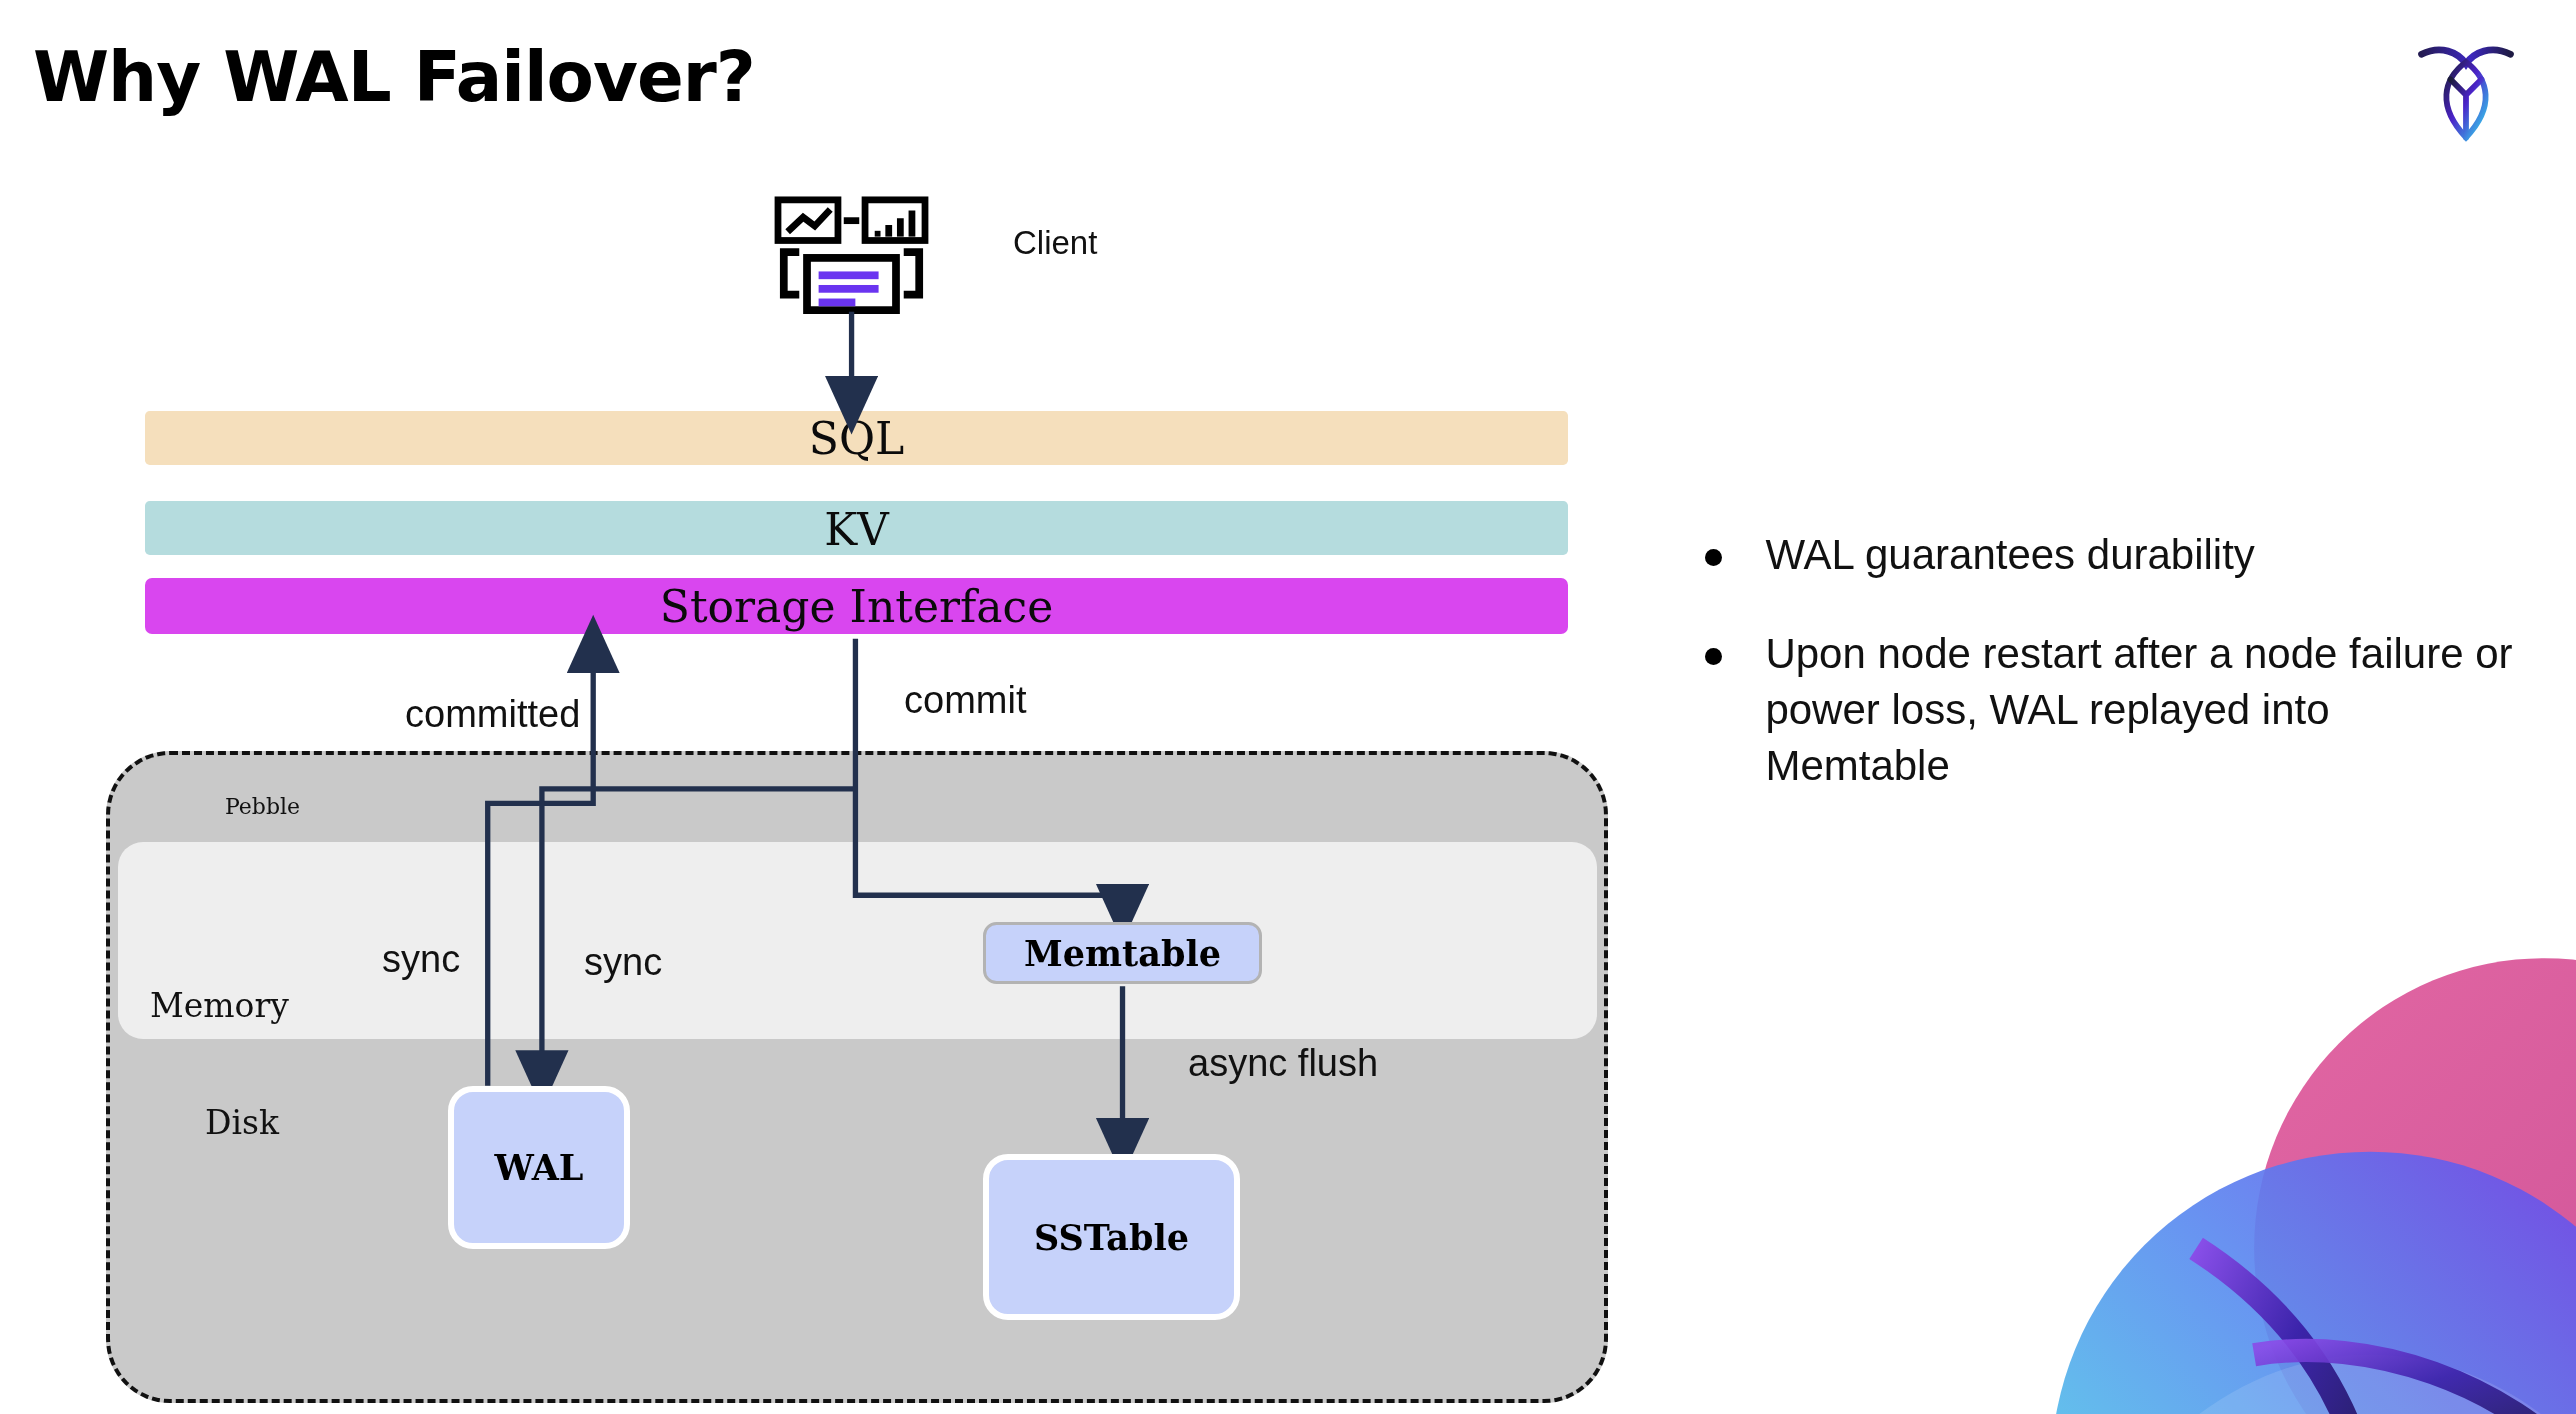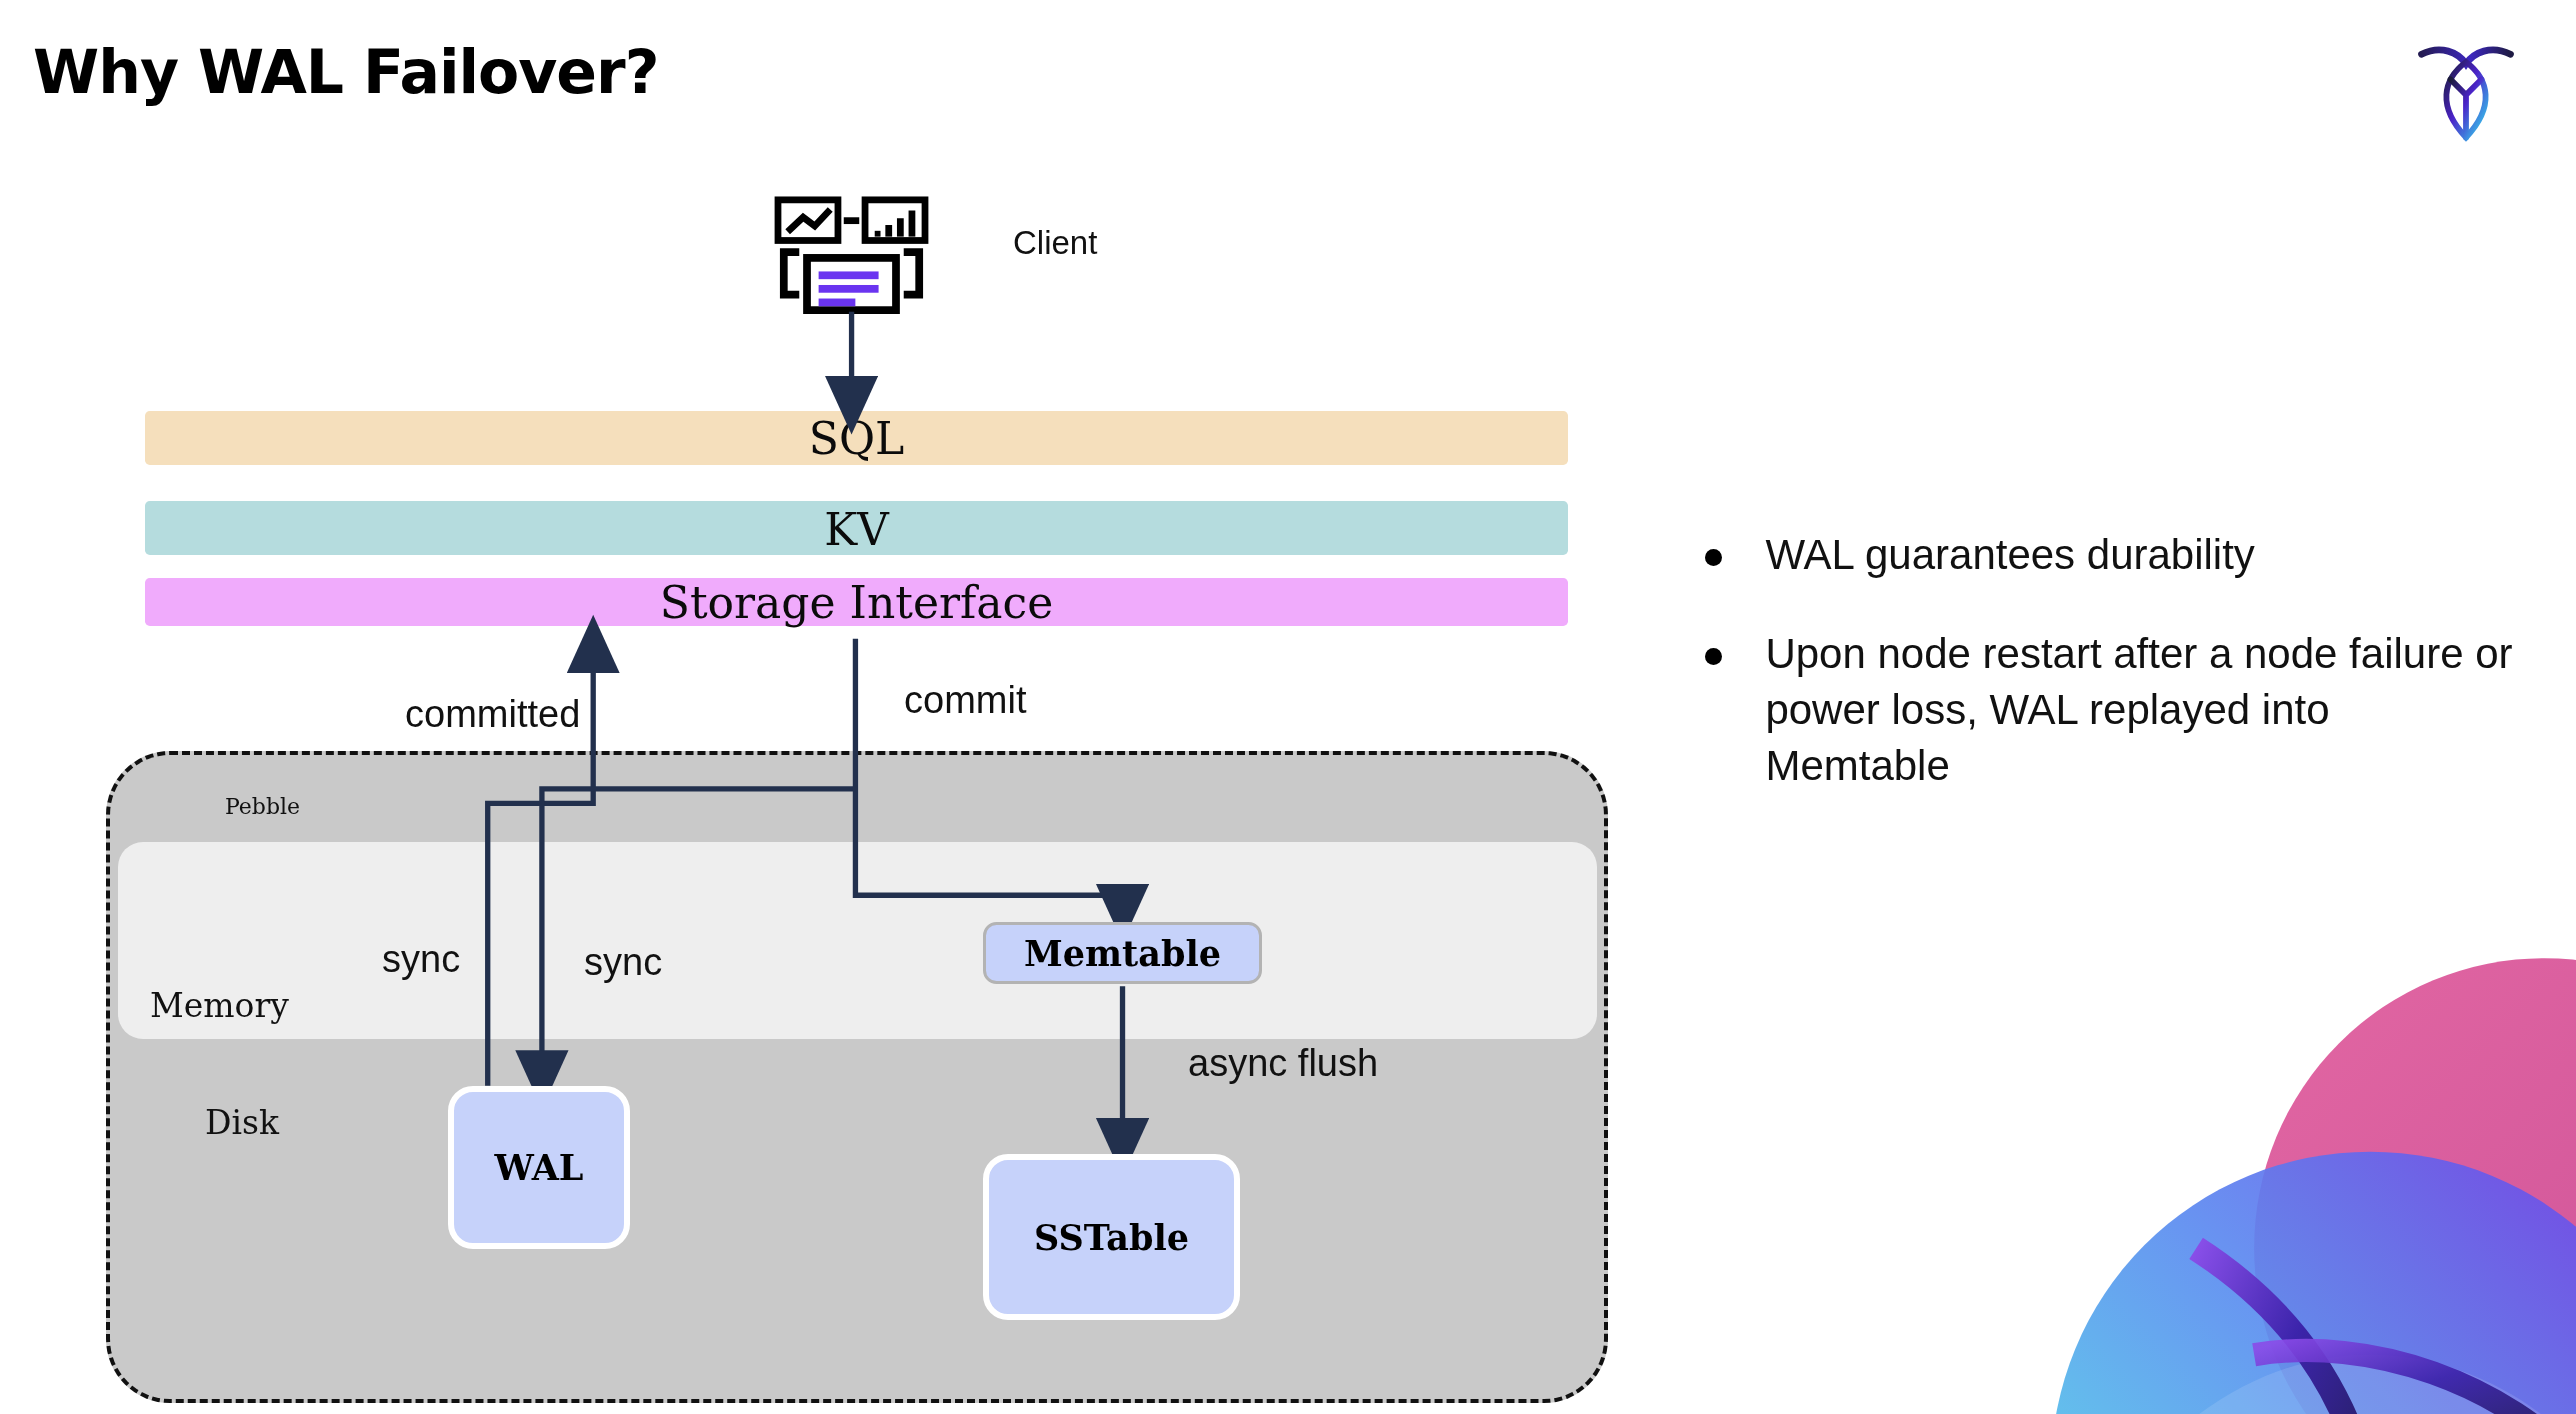--- a/index.html
+++ b/index.html
@@ -10,21 +10,21 @@
     overflow:hidden;
     position:relative;
   }
   .slide{position:absolute;inset:0;overflow:hidden;}
 
   
   #page-title{
     position:absolute;left:33px;top:37px;
     font-family:"DejaVu Sans","Liberation Sans",sans-serif;
     font-weight:bold;
-    font-size:60px;
+    font-size:69px;
     letter-spacing:-1px;
     color:#000000;
     white-space:nowrap;
   }
 
   
   #brand-logo{position:absolute;left:2408px;top:33px;width:116px;height:116px;}
 
   
   #decor{position:absolute;left:1964px;top:929px;width:735px;height:600px;pointer-events:none;}
@@ -40,21 +40,21 @@
   
   .layer-bar{
     position:absolute;left:145px;width:1423px;height:54px;
     border-radius:4.8px;
     display:flex;align-items:center;justify-content:center;
     font-family:"DejaVu Serif","Liberation Serif",serif;
     font-size:44px;color:#0b0b0b;
   }
   #layer-sql{top:411px;background:#F5DFBC;}
   #layer-kv{top:501px;background:#B5DCDE;align-items:flex-end;}
-  #layer-storage{top:578px;background:#f0abfc;height:48px;}
+  #layer-storage{top:578px;background:#d946ef;height:56px;border-radius:7px;}
 
   
   #pebble-container{
     position:absolute;left:106px;top:751px;width:1502px;height:652px;
     border:4.8px dashed #111111;
     border-radius:64px;
     background:#C9C9C9;
     box-sizing:border-box;
   }
   #pebble-label{

